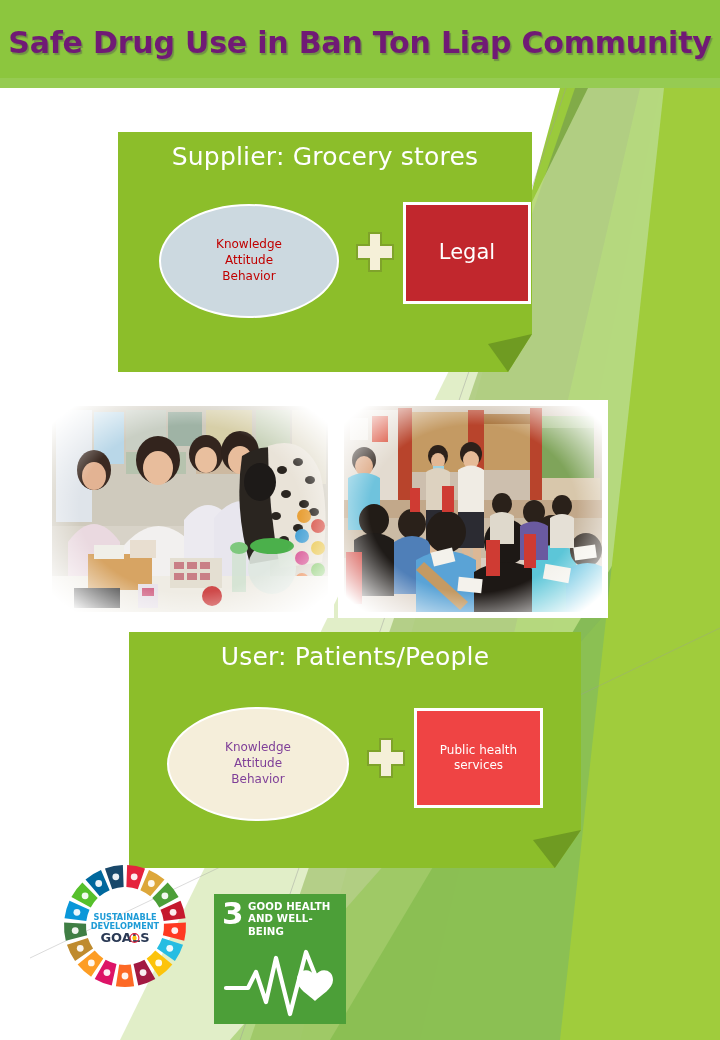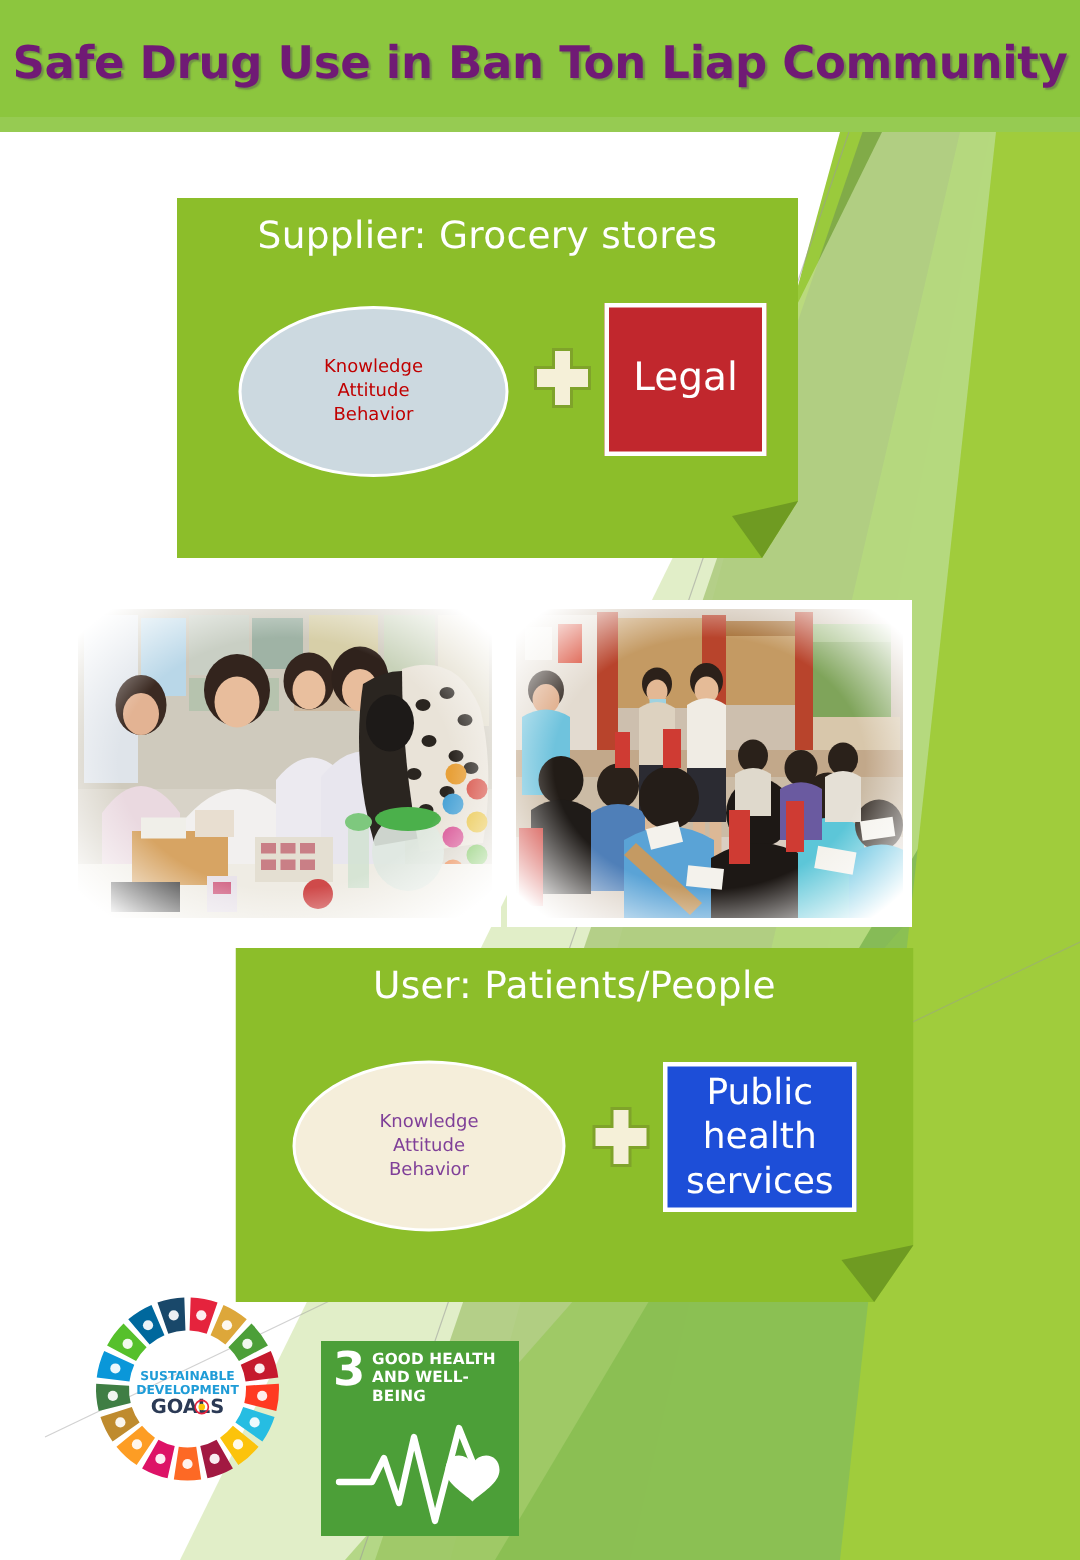--- a/index.html
+++ b/index.html
@@ -88,21 +88,21 @@
         <span>Attitude</span>
         <span>Behavior</span>
       </div>
 
       <div class="plus" style="left:237px;top:99px;width:40px;height:42px;">
         <svg width="40" height="42" viewBox="0 0 40 42" xmlns="http://www.w3.org/2000/svg">
           <polygon points="14,2 26,2 26,14 38,14 38,28 26,28 26,40 14,40 14,28 2,28 2,14 14,14" fill="#F5F0D8" stroke="#7FA32A" stroke-width="2"></polygon>
         </svg>
       </div>
 
-      <div class="sidebox" style="left:285px;top:70px;width:108px;height:102px;background:#C1272D;font-size:26px;">
+      <div class="sidebox" style="left:285px;top:70px;width:128px;height:102px;background:#C1272D;font-size:21px;">
         <span>Legal</span>
       </div>
     </div>
   </div>
 
   <div class="photo" style="left:46px;top:400px;width:288px;height:218px;">
     <svg width="288" height="218" viewBox="0 0 288 218" xmlns="http://www.w3.org/2000/svg">
       <defs>
         <radialGradient id="soft1" cx="50%" cy="50%" r="62%">
           <stop offset="62%" stop-color="#fff" stop-opacity="0"></stop>
@@ -271,41 +271,41 @@
 
         <rect x="94" y="150" width="22" height="14" fill="#f4f2ec" transform="rotate(-14 105 157)"></rect>
         <rect x="206" y="166" width="26" height="15" fill="#f4f2ec" transform="rotate(10 219 173)"></rect>
         <rect x="236" y="146" width="22" height="13" fill="#f4f2ec" transform="rotate(-8 247 152)"></rect>
         <rect x="120" y="178" width="24" height="14" fill="#f4f2ec" transform="rotate(6 132 185)"></rect>
       </g>
       <rect width="270" height="218" fill="url(#soft2)"></rect>
     </svg>
   </div>
 
-  <div class="card" style="left:129px;top:632px;width:452px;height:236px;margin-left:28px;">
+  <div class="card" style="left:129px;top:632px;width:452px;height:236px;">
     <div class="card-body">
       <svg class="fold-svg" viewBox="0 0 414 236" preserveAspectRatio="none">
         <polygon points="0,0 414,0 414,198 390,236 0,236" fill="#8CBE2A"></polygon>
         <polygon points="414,198 390,236 370,208" fill="#6F9B22"></polygon>
       </svg>
       <div class="card-title">User: Patients/People</div>
 
       <div class="ellipse" style="left:38px;top:75px;width:182px;height:114px;background:#F5EEDA;color:#7F3F98;">
         <span>Knowledge</span>
         <span>Attitude</span>
         <span>Behavior</span>
       </div>
 
       <div class="plus" style="left:237px;top:105px;width:40px;height:42px;">
         <svg width="40" height="42" viewBox="0 0 40 42" xmlns="http://www.w3.org/2000/svg">
           <polygon points="14,2 26,2 26,14 38,14 38,28 26,28 26,40 14,40 14,28 2,28 2,14 14,14" fill="#F5F0D8" stroke="#7FA32A" stroke-width="2"></polygon>
         </svg>
       </div>
 
-      <div class="sidebox" style="left:285px;top:76px;width:129px;height:100px;background:#1d4ed8;font-size:24px;">
+      <div class="sidebox" style="left:285px;top:76px;width:129px;height:100px;background:#ef4444;font-size:12px;">
         <span>Public health services</span>
       </div>
     </div>
   </div>
 
   <div class="sdg-wheel" style="left:62px;top:862px;width:126px;height:128px;">
     <svg width="126" height="128" viewBox="0 0 126 128" xmlns="http://www.w3.org/2000/svg">
       <g id="wheel-segments">
           <path d="M65.12886929885256,3.0371595518351597A61,61 0 0 1 83.03720655778508,6.384807963865512L75.81067304514129,27.16405755066812A39,39 0 0 0 64.36108037139755,25.023757746255264Z" fill="#E5233D"></path>
           <circle cx="72.18747589082852" cy="14.85134501580491" r="3.4" fill="#ffffff" opacity="0.92"></circle>

